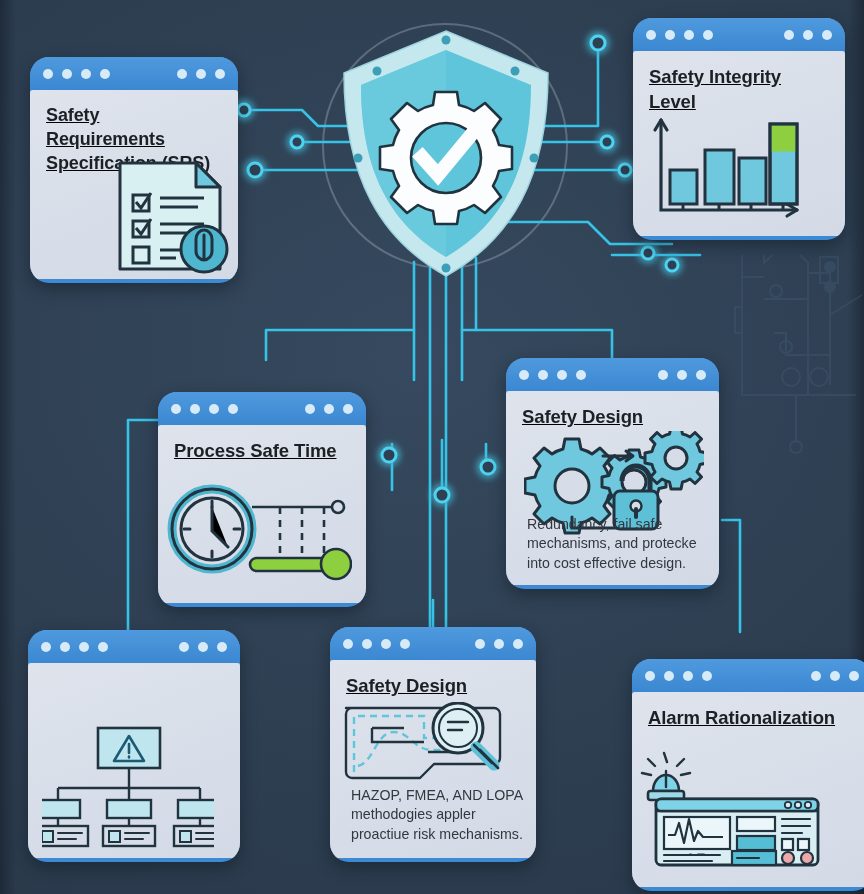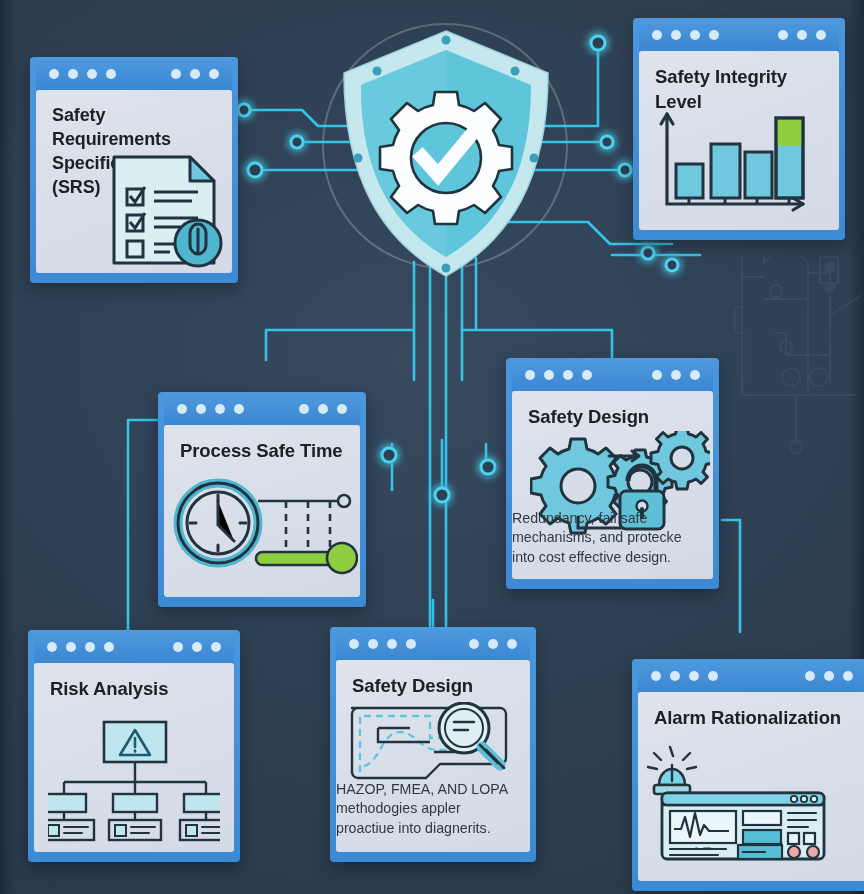--- a/index.html
+++ b/index.html
@@ -60,26 +60,26 @@
   
   #shield-wrap {
     position: absolute;
     left: 335px; top: 28px;
     width: 222px; height: 252px;
   }
 
   
   .card {
     position: absolute;
-    border-radius: 4px;
+    border-radius: 19px;
     background: linear-gradient(180deg, #4a97dd 0%, #3d8ad4 100%);
-    padding: 6px;
     padding-top: 0;
     box-shadow: 0 6px 16px rgba(10,18,28,.42);
     overflow: hidden;
+    text-decoration: underline;
   }
   .titlebar {
     height: 33px;
     display: flex;
     align-items: center;
     justify-content: space-between;
     padding: 0 13px;
     background: linear-gradient(180deg, #4f9ade 0%, #3b87d1 100%);
   }
   .dots { display: flex; gap: 9px; }
@@ -99,21 +99,21 @@
   .card-title {
     font-size: 18.5px;
     font-weight: bold;
     color: #1c1f24;
     line-height: 1.33;
     letter-spacing: -0.1px;
   }
   .card-title.two-line { font-size: 18px; }
   .card-desc {
     position: absolute;
-    left: 0; right: 12px;
+    left: 21px; right: 12px;
     font-size: 14.2px;
     line-height: 1.37;
     color: #33383f;
   }
   .art {
     position: absolute;
     pointer-events: none;
   }
 
   
@@ -437,21 +437,20 @@
         <span class="dot"></span>
         <span class="dot"></span>
       </div>
       <div class="dots">
         <span class="dot"></span>
         <span class="dot"></span>
         <span class="dot"></span>
       </div>
     </div>
     <div class="card-body">
-      <div class="card-title">Risk Analysis</div>
       <svg class="art" style="left:14px; bottom:10px;" width="172" height="122" viewBox="0 0 172 122">
 
         <rect x="56" y="2" width="62" height="40" fill="#bfe6ef" stroke="#223340" stroke-width="2.6"></rect>
         <path d="M87 10 L102 35 H72 Z" fill="#bfe6ef" stroke="#1d5a73" stroke-width="2.6" stroke-linejoin="round"></path>
         <path d="M87 18 V27 M87 30.5 V31.5" stroke="#1d5a73" stroke-width="2.6" stroke-linecap="round"></path>
 
         <g stroke="#223340" stroke-width="2.4" fill="none">
           <path d="M87 42 V62 M16 62 H158 M16 62 V74 M87 62 V74 M158 62 V74"></path>
           <path d="M16 92 V100 M87 92 V100 M158 92 V100"></path>
         </g>
@@ -516,21 +515,21 @@
         <g stroke="#223340" stroke-width="2.4" stroke-linecap="round">
           <path d="M108 20 H128 M108 28 H122"></path>
         </g>
         <path d="M136 45 L154 63" stroke="#5ec0d6" stroke-width="11" stroke-linecap="round"></path>
         <path d="M136 45 L154 63" stroke="#223340" stroke-width="3" stroke-linecap="round" fill="none" opacity=".0"></path>
         <g fill="none" stroke="#223340" stroke-width="2.6" stroke-linecap="round">
           <path d="M134 43 L152 61"></path>
           <path d="M140 48 L158 66"></path>
         </g>
       </svg>
-      <div class="card-desc" style="bottom:14px;">HAZOP, FMEA, AND LOPA methodogies appler proactiue into diagnerits.</div>
+      <div class="card-desc" style="bottom:14px;">HAZOP, FMEA, AND LOPA methodogies appler proactiue risk mechanisms.</div>
     </div>
   </div>
 
   <div class="card" id="card-alarm">
     <div class="titlebar">
       <div class="dots">
         <span class="dot"></span>
         <span class="dot"></span>
         <span class="dot"></span>
         <span class="dot"></span>

